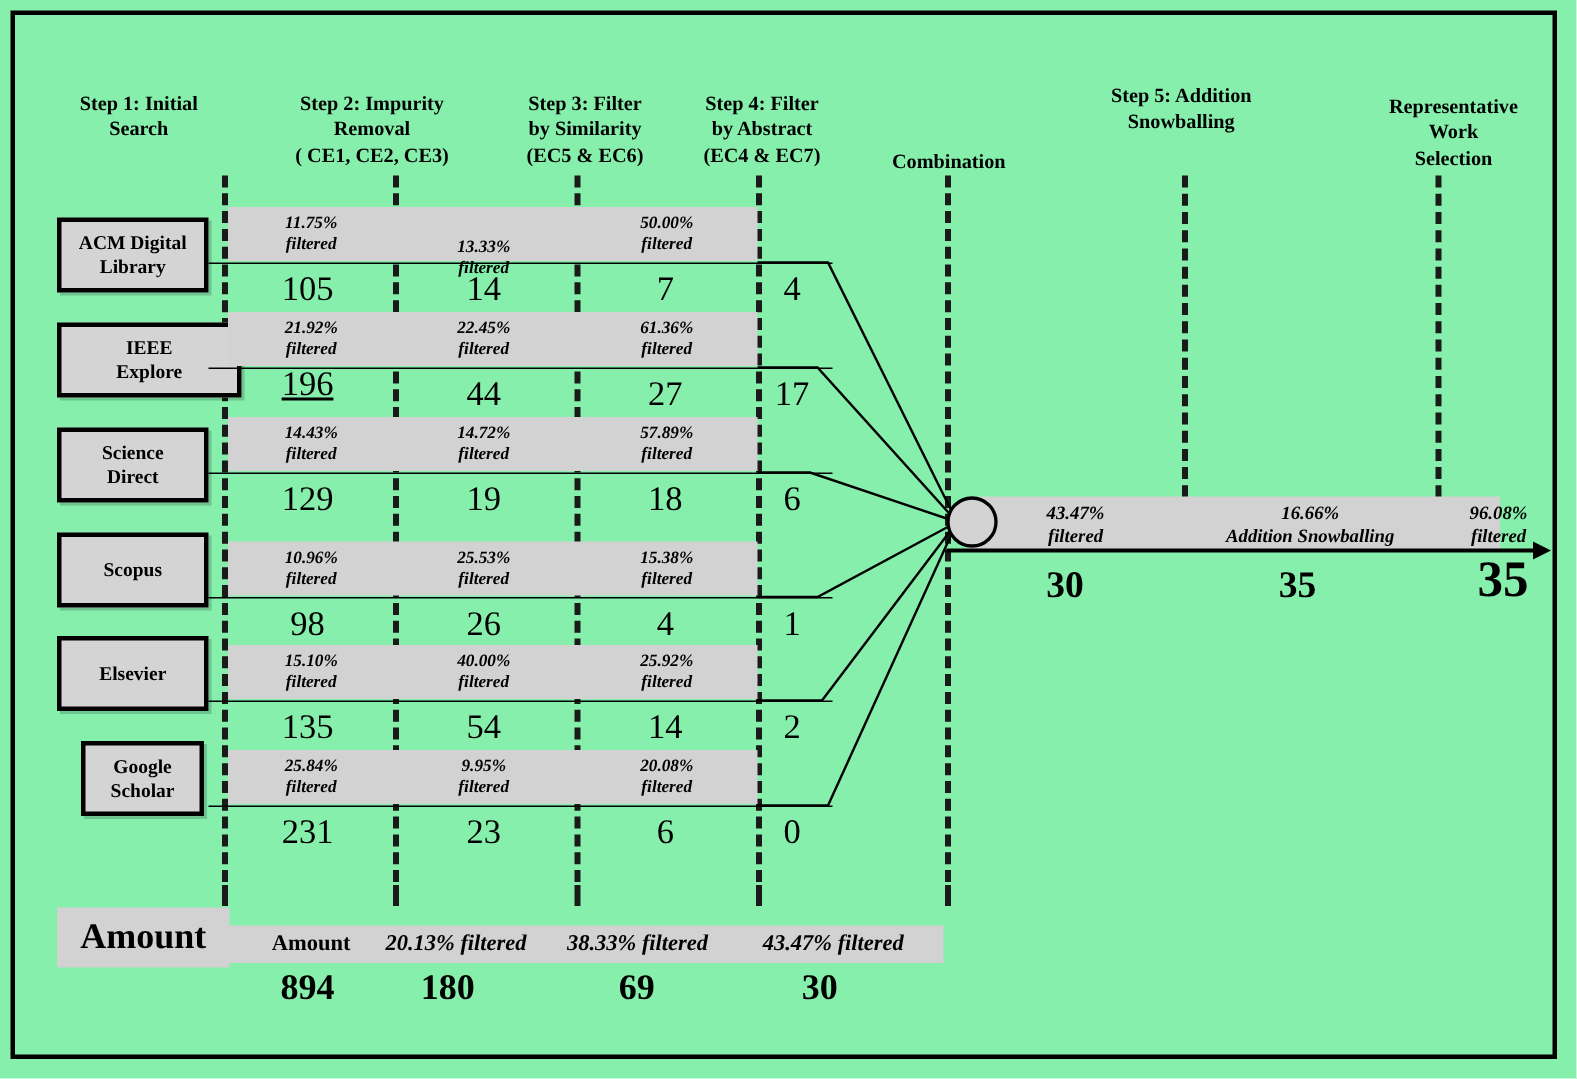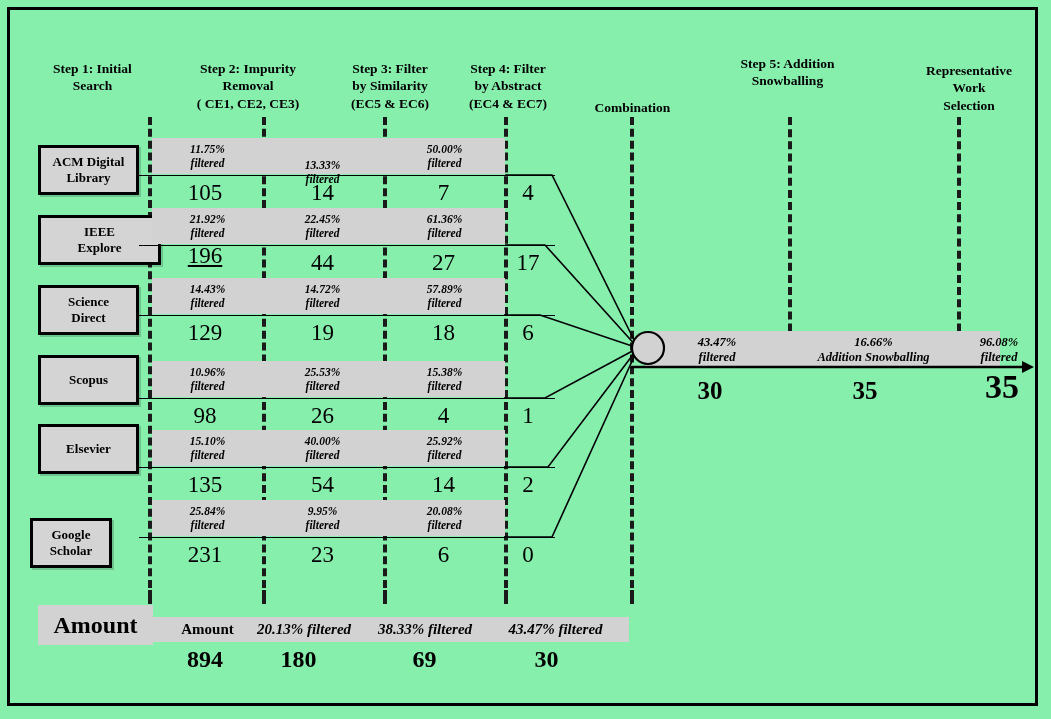--- a/index.html
+++ b/index.html
@@ -179,21 +179,21 @@
   <div class="axis" style="left:504px; top:117px; height:471px;"></div>
   <div class="axis" style="left:630px; top:117px; height:471px;"></div>
   <div class="axis" style="left:788px; top:117px; height:251px;"></div>
   <div class="axis" style="left:957px; top:117px; height:251px;"></div>
 
   <div class="src-box" style="left:38px; top:145px; width:101px; height:50px;">ACM Digital<br>Library</div>
   <div class="src-box" style="left:38px; top:215px; width:123px; height:50px;">IEEE<br>Explore</div>
   <div class="src-box" style="left:38px; top:285px; width:101px; height:50px;">Science<br>Direct</div>
   <div class="src-box" style="left:38px; top:355px; width:101px; height:50px;">Scopus</div>
   <div class="src-box" style="left:38px; top:424px; width:101px; height:50px;">Elsevier</div>
-  <div class="src-box" style="left:30px; top:494px; width:82px; height:50px;margin-top:24px;">Google<br>Scholar</div>
+  <div class="src-box" style="left:54px; top:494px; width:82px; height:50px;">Google<br>Scholar</div>
 
   <div class="pct-band" style="left:152px; top:138px; width:353px; height:36px;"></div>
   <div class="pct-cell" style="left:155px; top:142px; width:105px;">11.75%<br>filtered</div>
   <div class="pct-cell" style="left:266px; top:142px; width:113px;margin-top:16px;">13.33%<br>filtered</div>
   <div class="pct-cell" style="left:387px; top:142px; width:115px;">50.00%<br>filtered</div>
   <div class="row-line" style="left:139px; top:175px; width:416px;"></div>
   <div class="count" style="left:150px; top:181px; width:110px;">105</div>
   <div class="count" style="left:266px; top:181px; width:113px;">14</div>
   <div class="count" style="left:387px; top:181px; width:113px;">7</div>
   <div class="count" style="left:508px; top:181px; width:40px;">4</div>

